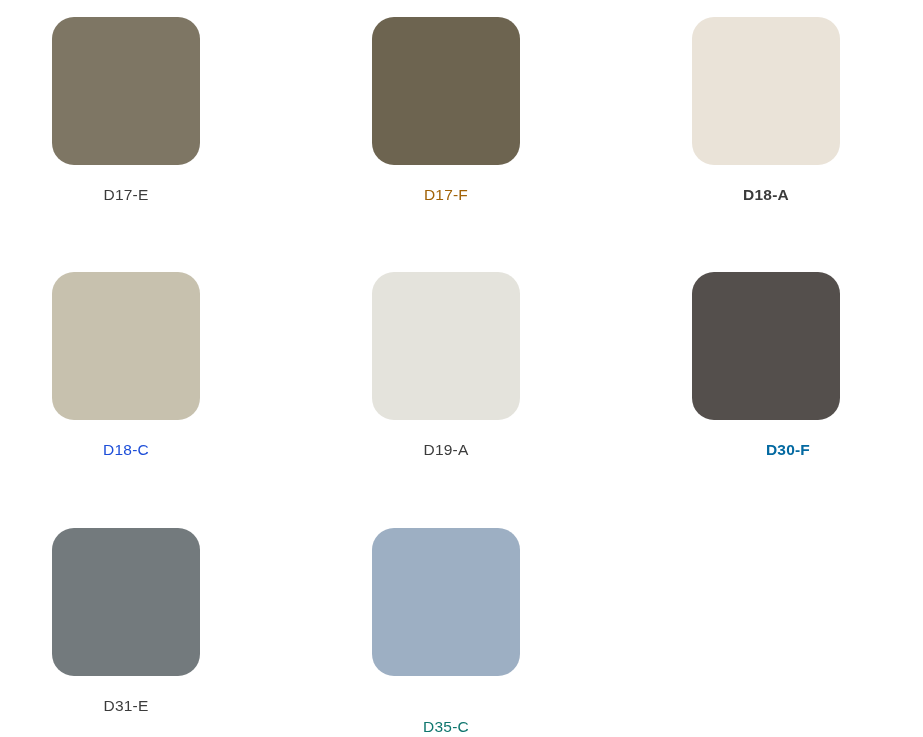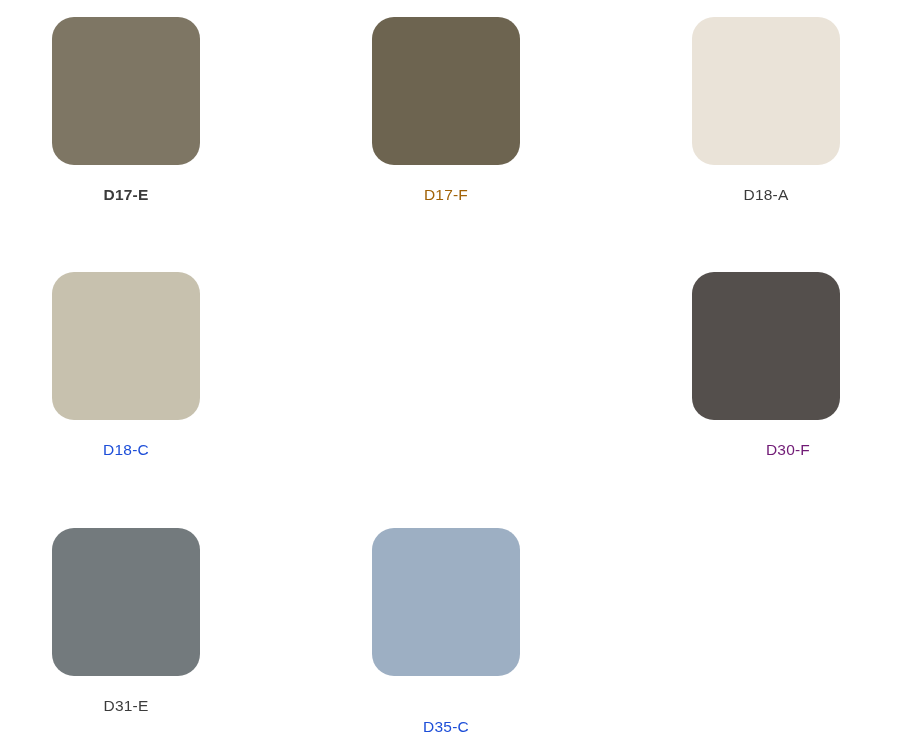--- a/index.html
+++ b/index.html
@@ -44,62 +44,66 @@
     letter-spacing: 0.2px;
     color: #3b3b3b;
     text-align: center;
     white-space: nowrap;
     font-family: "Liberation Sans", sans-serif;
   }
 
   
   .col-0 { left: 52px; }
   .col-1 { left: 372px; }
-  .col-2 { left: 692px; }
+  .col-2 { left: 692px; font-weight: bold; }
 
   
   .row-0 { top: 17px; }
   .row-1 { top: 272px; }
   .row-2 { top: 528px; }
 </style>
 </head>
 <body style="background-color: rgb(255, 255, 255);">
 
 <div id="swatch-grid">
 
   <div class="swatch-cell row-0 col-0">
     <div class="swatch-chip" style="background-color: rgb(126, 118, 100);"></div>
-    <div class="swatch-label" style="color: rgb(59, 59, 59); font-weight: bold;">D17-E</div>
+    <div class="swatch-label" style="color: rgb(59, 59, 59);">D17-E</div>
   </div>
 
   <div class="swatch-cell row-0 col-1">
     <div class="swatch-chip" style="background-color: rgb(109, 100, 80);"></div>
     <div class="swatch-label" style="color: #a16207;">D17-F</div>
   </div>
 
   <div class="swatch-cell row-0 col-2">
     <div class="swatch-chip" style="background-color: rgb(234, 227, 216);"></div>
     <div class="swatch-label" style="color: rgb(59, 59, 59);">D18-A</div>
   </div>
 
   <div class="swatch-cell row-1 col-0">
     <div class="swatch-chip" style="background-color: rgb(199, 193, 174);"></div>
     <div class="swatch-label" style="color: #1d4ed8;">D18-C</div>
   </div>
 
+  <div class="swatch-cell row-1 col-1">
+    <div class="swatch-chip" style="background-color: rgb(228, 227, 220);"></div>
+    <div class="swatch-label" style="color: rgb(59, 59, 59);">D19-A</div>
+  </div>
 
   <div class="swatch-cell row-1 col-2">
     <div class="swatch-chip" style="background-color: rgb(84, 79, 76);"></div>
-    <div class="swatch-label" style="color: #701a75; margin-left: 44px;">D30-F</div>
+    <div class="swatch-label" style="color: #0369a1; margin-left: 44px;">D30-F</div>
   </div>
 
   <div class="swatch-cell row-2 col-0">
     <div class="swatch-chip" style="background-color: rgb(115, 122, 125);"></div>
     <div class="swatch-label" style="color: rgb(59, 59, 59);">D31-E</div>
   </div>
 
   <div class="swatch-cell row-2 col-1">
     <div class="swatch-chip" style="background-color: rgb(157, 175, 195);"></div>
-    <div class="swatch-label" style="color: #1d4ed8; margin-top: 42px;">D35-C</div>
+    <div class="swatch-label" style="color: #0f766e; margin-top: 42px;">D35-C</div>
   </div>
 
 
 </div>
 
 </body></html>

